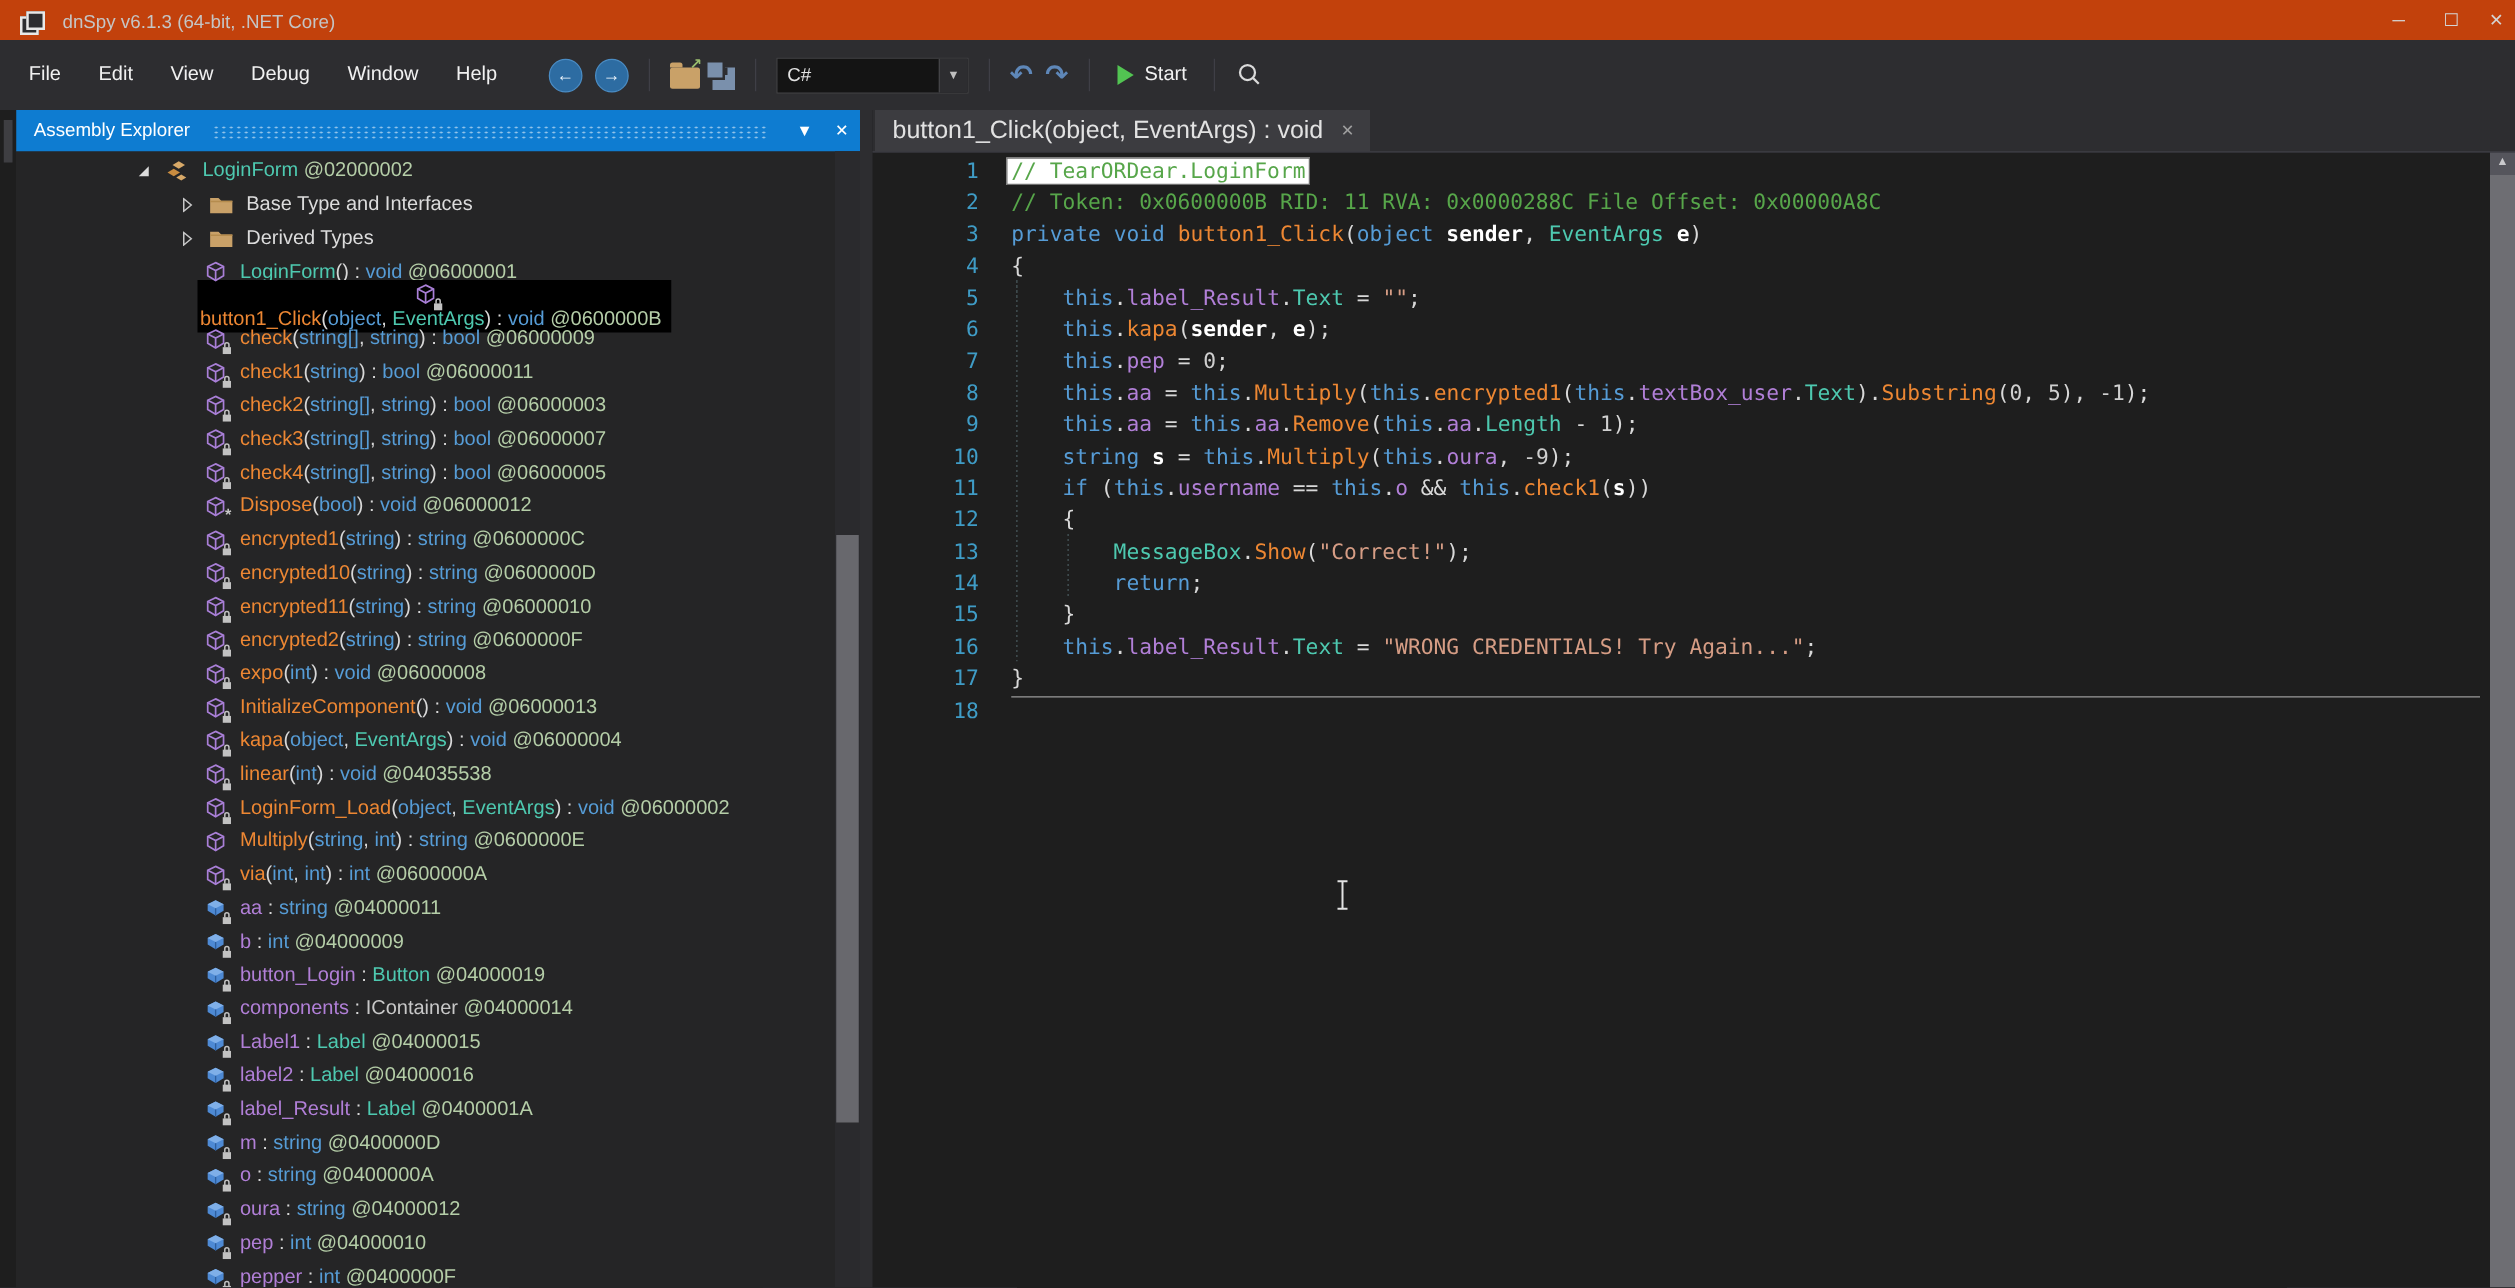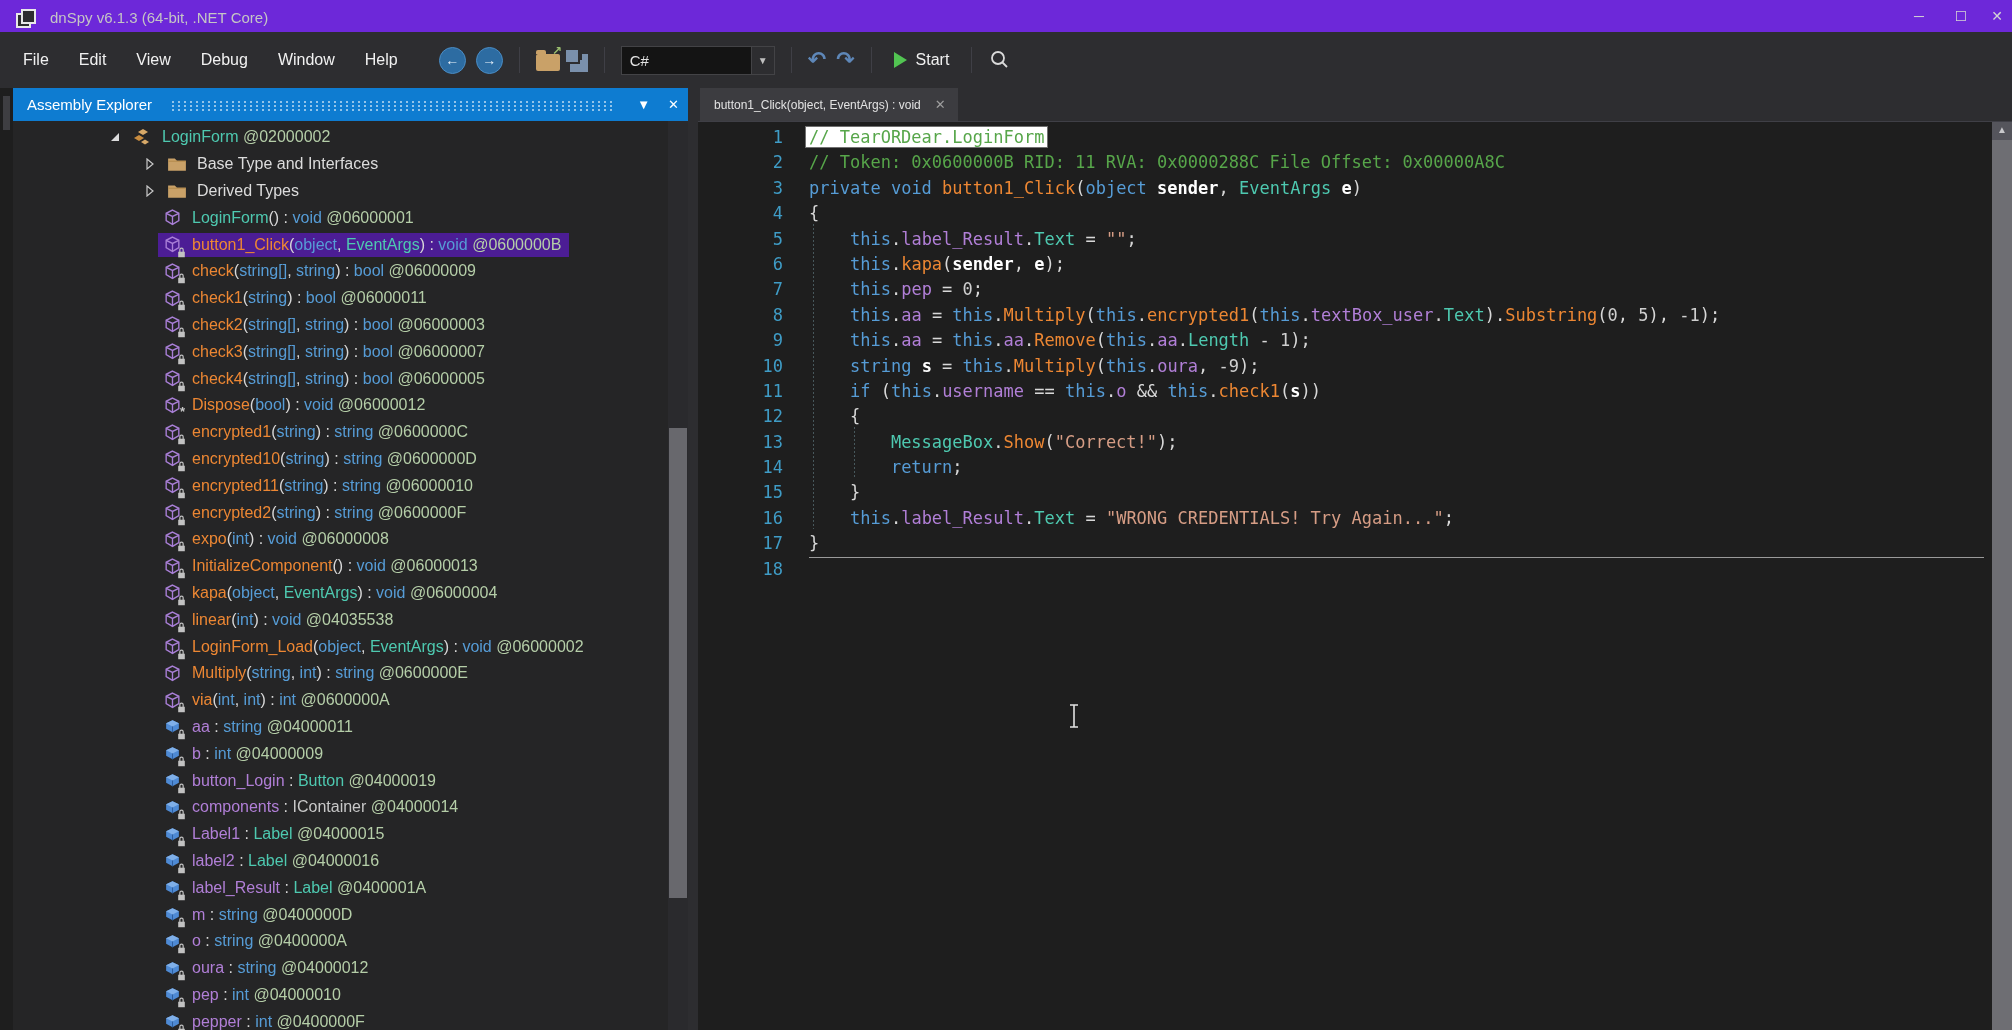--- a/index.html
+++ b/index.html
@@ -1,19 +1,19 @@
 <!DOCTYPE html>
 <html style="--c-cm: #57A64A; --c-kw: #569CD6; --c-m: #ED8733; --c-f: #B17FD7; --c-p: #4EC9B0; --c-t: #4EC9B0; --c-s: #D69D85; --c-n: #CFCFCF; --c-pl: #D8D8D8; --c-tok: #B5CEA8; --accent-header: #0E7CD1; --selection: #48484E; --editor-bg: #1E1E1E; --panel-bg: #252526; --chrome-bg: #2D2D30; --start-green: #52C452;"><head>
 <meta charset="utf-8">
 <style>
   html,body{margin:0;padding:0;background:#2D2D30;}
   .app{position:relative;width:2012px;height:1030px;background:#2D2D30;overflow:hidden;
        font-family:"Liberation Sans","DejaVu Sans",sans-serif;color:#DCDCDC;}
   
-  .titlebar{position:absolute;left:0;top:0;right:0;height:32px;display:flex;align-items:center;background:#6d28d9;}
+  .titlebar{position:absolute;left:0;top:0;right:0;height:32px;display:flex;align-items:center;background:#c2410c;}
   .app-icon{position:relative;width:20px;height:18px;margin:4px 14px 0 16px;}
   .app-icon i{position:absolute;border:2px solid #E8E8E8;background:#2D2D30;display:block;}
   .app-icon i.b{left:0;top:4px;width:11px;height:11px;}
   .app-icon i.a{left:5px;top:0;width:11px;height:11px;}
   .title-text{font-size:15px;color:#C5C5C5;margin-top:2px;}
   .win-buttons{margin-left:auto;display:flex;height:32px;}
   .win-btn{width:42px;height:32px;display:flex;align-items:center;justify-content:center;color:#D4D4D4;font-size:14px;}
   
   .menubar{position:absolute;left:0;top:32px;right:0;height:56px;display:flex;align-items:center;background:#2D2D30;}
   .menu{display:flex;margin-left:8px;}
@@ -42,31 +42,31 @@
   .exp-header{position:absolute;left:0;top:0;right:0;height:33px;background:#0E7CD1;display:flex;align-items:center;}
   .exp-title{font-size:15px;color:#ffffff;margin-left:14px;white-space:nowrap;}
   .exp-dots{flex:1;height:12px;margin:2px 14px 0 18px;
      background-image:radial-gradient(rgba(255,255,255,0.55) 1px,transparent 1.4px);
      background-size:6px 4px;}
   .exp-btn{color:#FFFFFF;font-size:13px;padding:0 9px;}
   .tree{position:absolute;left:0;top:33px;right:20px;bottom:0;overflow:hidden;padding-top:3px;}
   .trow{height:26.8px;display:flex;align-items:center;font-size:16px;white-space:nowrap;}
   .trow .expander{width:14px;display:flex;justify-content:center;margin-right:6px;flex:none;}
   .row-content{display:flex;align-items:center;padding:1px 8px 1px 2px;border-radius:0;}
-  .row-content.sel{background:#4c1d95;}
+  .row-content.sel{background:#000000;flex-direction:column;}
   .ticon{position:relative;width:24px;height:22px;flex:none;margin-right:8px;display:flex;align-items:center;justify-content:center;}
   .badge{position:absolute;right:-2px;bottom:-2px;line-height:0;}
   .star-badge{position:absolute;right:-1px;bottom:-3px;color:#C8C8C8;font-size:13px;font-weight:bold;}
   .tree-scroll-track{position:absolute;right:0;top:33px;bottom:0;width:20px;background:#2A2A2D;}
   .tree-scroll-thumb{position:absolute;right:1px;top:307px;width:18px;height:470px;background:#68686D;}
   
   .editor{position:absolute;left:698px;top:88px;right:0;bottom:0;background:#1E1E1E;}
   .tabstrip{position:absolute;left:0;top:0;right:0;height:33px;background:#2D2D30;border-bottom:1px solid #3F3F46;display:flex;}
   .tab{margin-left:2px;background:#3C3C40;display:flex;align-items:center;padding:0 12px 0 14px;gap:14px;}
-  .tab .tab-label{font-size:12px;color:#E2E2E2;}
+  .tab .tab-label{font-size:20px;color:#E2E2E2;}
   .tab .tab-close{color:#9E9E9E;font-size:13px;}
   .codearea{position:absolute;left:0;top:34px;right:20px;bottom:0;overflow:hidden;padding-top:3px;
      font-family:"DejaVu Sans Mono","Liberation Mono",monospace;font-size:17px;}
   .cline{height:25.4px;line-height:25.4px;display:flex;white-space:pre;}
   .lnum{width:85px;text-align:right;color:#3F9CC6;flex:none;}
   .ctext{margin-left:26px;}
   .hl-box{background:#ffffff;border:1px solid #707070;padding:0 3px;margin-left:-4px;}
   .tk-cm{color:var(--c-cm);} .tk-kw{color:var(--c-kw);} .tk-m{color:var(--c-m);}
   .tk-f{color:var(--c-f);} .tk-p{color:var(--c-p);} .tk-t{color:var(--c-t);}
   .tk-v{color:#FFFFFF;font-weight:bold;} .tk-s{color:var(--c-s);} .tk-n{color:var(--c-n);}

